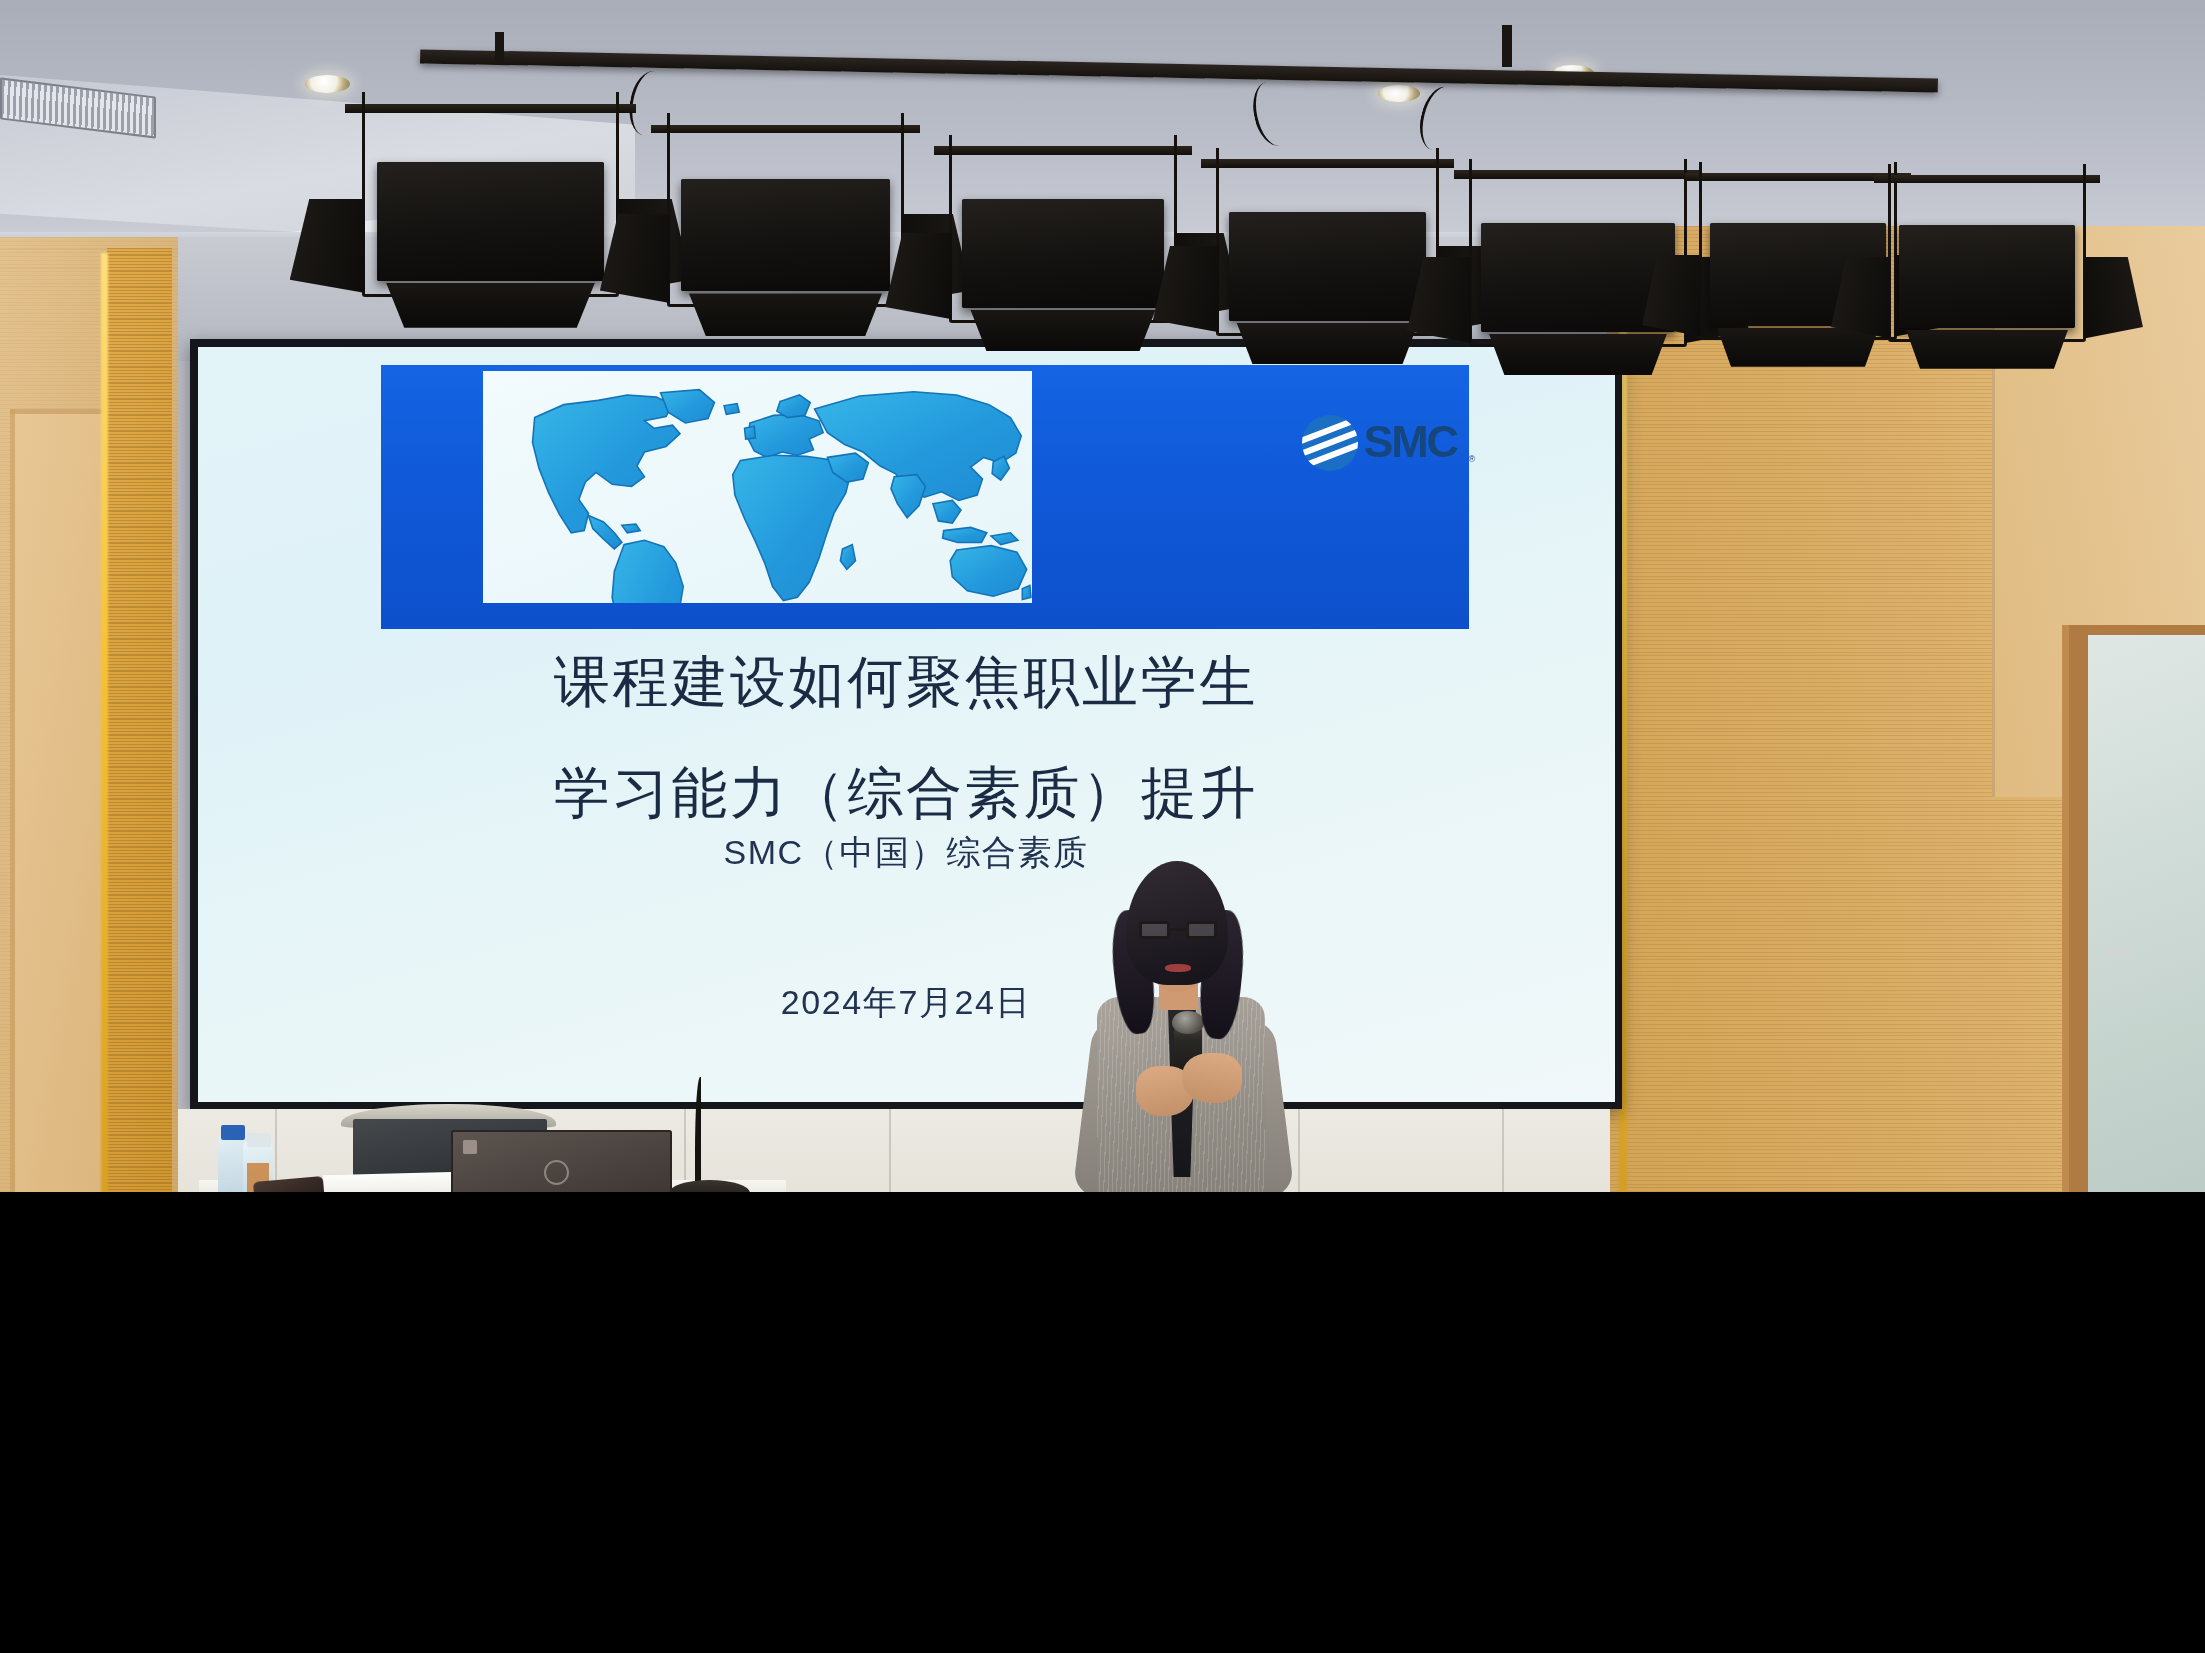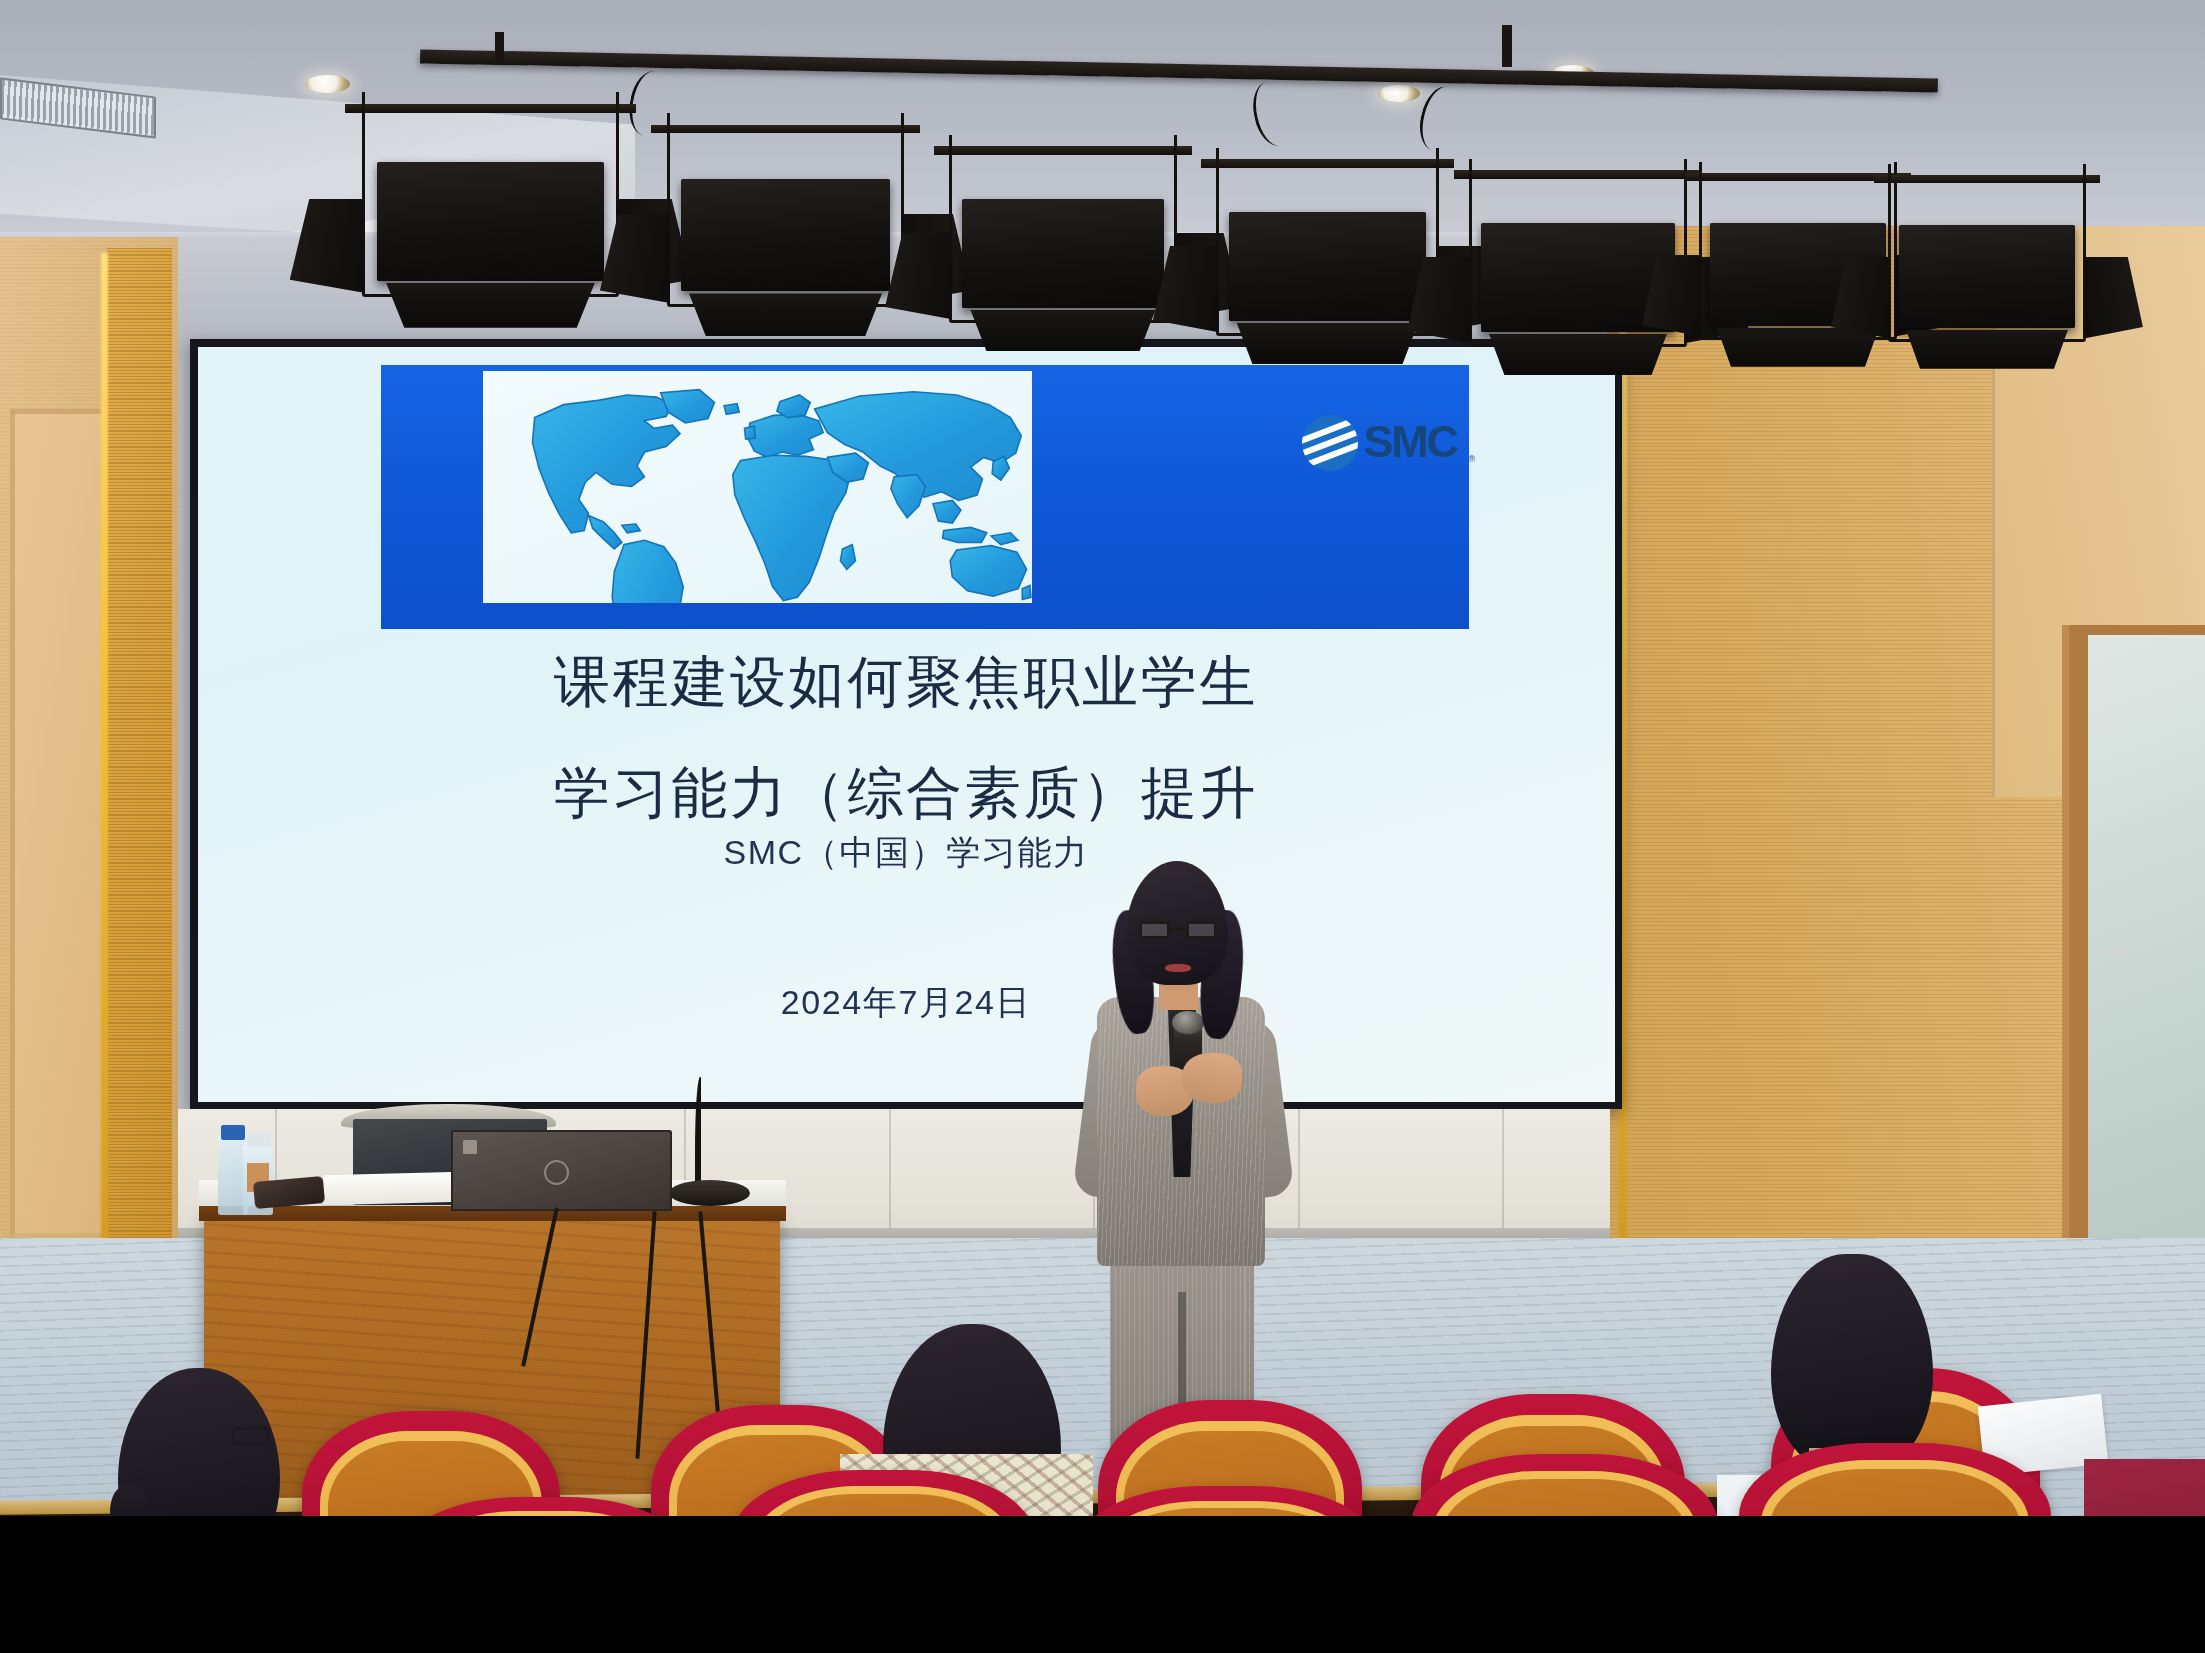--- a/index.html
+++ b/index.html
@@ -1,19 +1,19 @@
 <!DOCTYPE html>
 <html style="font-size:8.6px"><head>
 <meta charset="utf-8">
 <title>Lecture Hall Presentation</title>
 <style>
   html,body{margin:0;padding:0;background:#000;}
   *{box-sizing:border-box;}
   #stage{
-    position:relative;width:2205px;height:1516px;overflow:hidden;
+    position:relative;width:2205px;height:1192px;overflow:hidden;
     font-family:"Liberation Sans","DejaVu Sans",sans-serif;
     background:#b9bcc4;
   }
   .abs{position:absolute;}
 
   
   .ceiling{left:0;top:0;width:2205px;height:345px;
     background:linear-gradient(180deg,#a9adb8 0%,#b7bbc6 35%,#c9ccd4 70%,#d5d8de 100%);}
   .ceiling-soffit{left:0;top:75px;width:635px;height:178px;
     background:linear-gradient(170deg,#c6cad3 0%,#d9dce2 55%,#cdd0d8 100%);
@@ -326,21 +326,21 @@
           <div class="smc-stripe" style="left:-7.5px;top:12px;width:71px;"></div>
           <div class="smc-stripe" style="left:-7.5px;top:25px;width:71px;"></div>
           <div class="smc-stripe" style="left:-7.5px;top:38px;width:71px;"></div>
         </div>
         <div class="abs smc-word">SMC</div>
         <div class="abs smc-reg">®</div>
       </div>
 
       <div class="abs slide-title" style="top:302px;">课程建设如何聚焦职业学生</div>
       <div class="abs slide-title" style="top:377px;margin-top:36px;">学习能力（综合素质）提升</div>
-      <div class="abs slide-small" style="top:485px;">SMC（中国）学习能力</div>
+      <div class="abs slide-small" style="top:485px;">SMC（中国）综合素质</div>
       <div class="abs slide-small" style="top:635px;">2024年7月24日</div>
     </div>
   </div>
 
   <div class="abs truss"></div>
   <div class="abs truss-drop" style="left:495px;top:32px;width:8.6px;height:33px;"></div>
   <div class="abs truss-drop" style="left:1502px;top:25px;width:9.7px;height:42px;"></div>
   <div class="abs cable" style="left:630px;top:71px;transform:rotate(10deg);"></div>
   <div class="abs cable" style="left:1254px;top:81px;transform:rotate(-12deg);"></div>
   <div class="abs cable" style="left:1421px;top:86px;transform:rotate(14deg);"></div>

